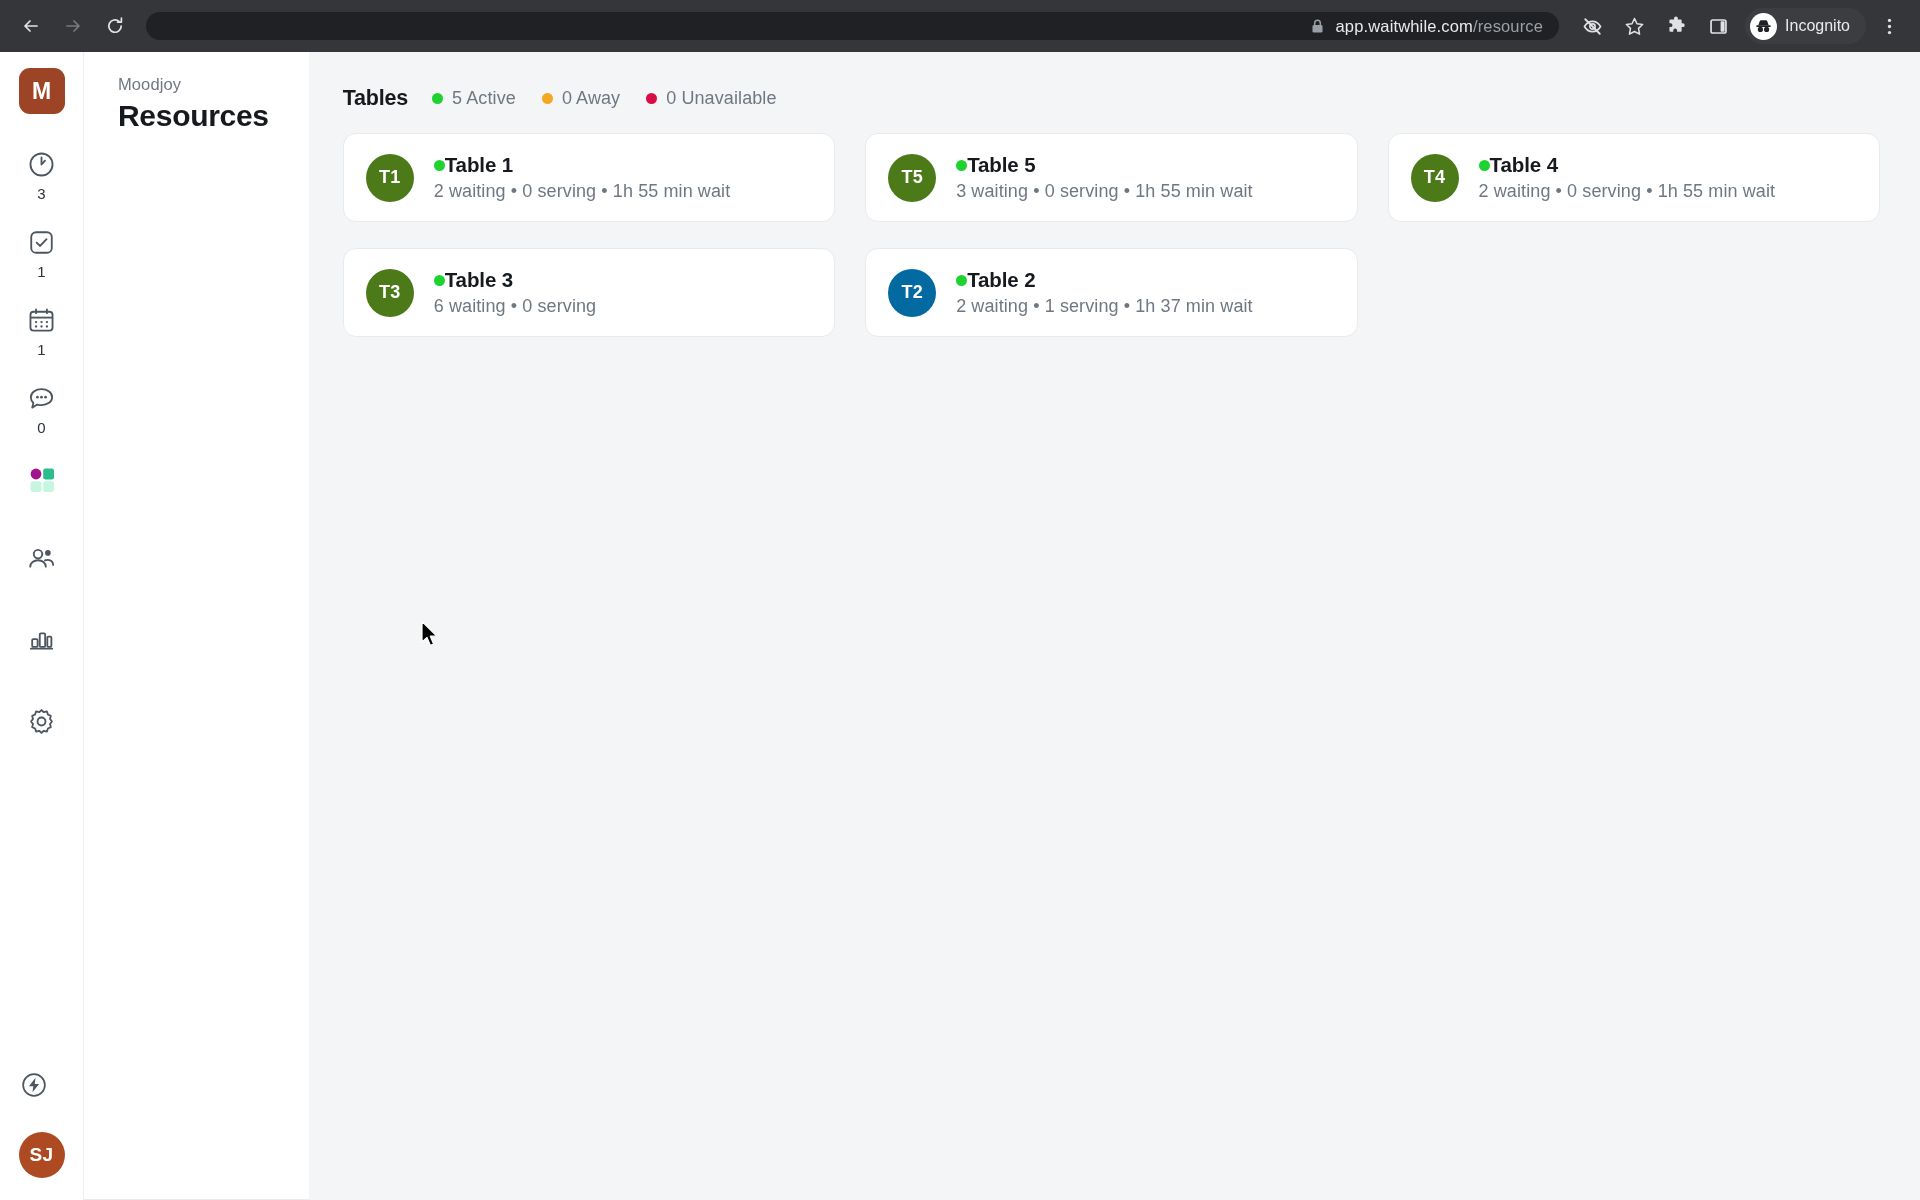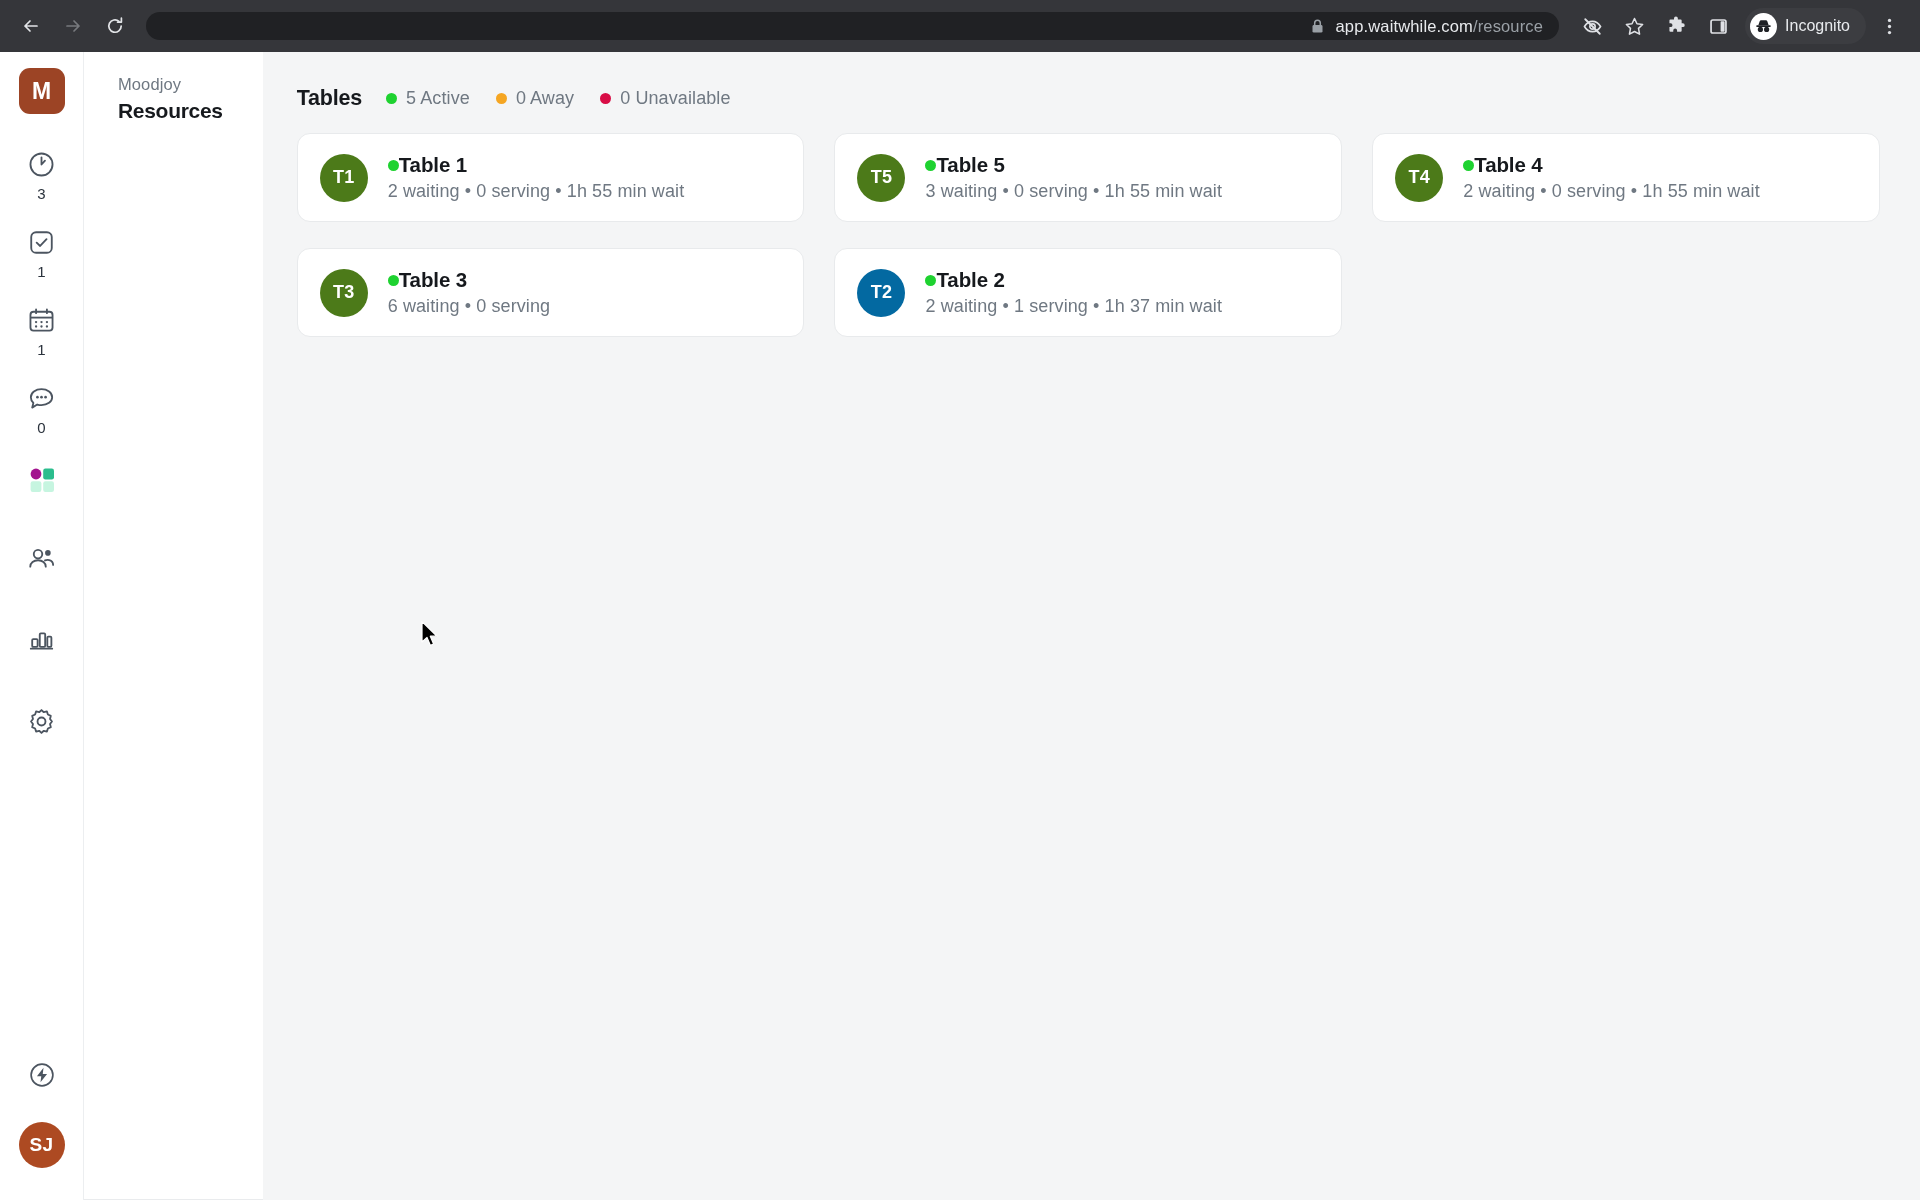--- a/index.html
+++ b/index.html
@@ -73,31 +73,31 @@
     display: flex; align-items: center; justify-content: center; margin-bottom: 26px;
   }
   .nav-item {
     width: 66px; display: flex; flex-direction: column; align-items: center;
     gap: 2px; padding: 9px 0; color: #4c5560; margin-bottom: 8px;
   }
   .nav-item .count { font-size: 15px; color: #2b333d; line-height: 1; }
   .nav-item.plain { padding: 14px 0; margin-bottom: 18px; }
   .res-icon { display: block; }
   .sidebar-spacer { flex: 1; }
-  .nav-bottom { display: flex; flex-direction: column; align-items: center; padding-bottom: 32px; gap: 28px; }
+  .nav-bottom { display: flex; flex-direction: column; padding-bottom: 22px; gap: 28px; }
   .user-avatar {
     width: 46px; height: 46px; border-radius: 50%; background: #ad4a22;
     color: #fff; font-size: 19px; font-weight: 700;
     display: flex; align-items: center; justify-content: center; letter-spacing: .3px;
   }
 
   .content { flex: 1; display: flex; min-width: 0; background: #f4f5f6; }
   .page-header { background: #fff; padding: 20px 40px 22px 34px; border-bottom: 1px solid #e9ebed; flex: 0 0 auto; }
   .breadcrumb { font-size: 16.5px; color: #6f7882; line-height: 1.5; letter-spacing: .1px; }
-  .page-title { font-size: 21px; font-weight: 700; color: #16191d; letter-spacing: -.3px; margin-top: 2px; }
+  .page-title { font-size: 30px; font-weight: 700; color: #16191d; letter-spacing: -.3px; margin-top: 2px; }
 
   .page-body { flex: 1; padding: 34px 40px 0 34px; overflow: hidden; }
 
   .section-head { display: flex; align-items: center; gap: 24px; margin-bottom: 22px; }
   .section-title { font-size: 21.5px; font-weight: 700; color: #16191d; letter-spacing: -.2px; }
   .legend { display: flex; align-items: center; gap: 26px; }
   .legend-item { display: flex; align-items: center; gap: 9px; font-size: 18px; color: #6f7882; letter-spacing: .1px; }
   .sdot { width: 11px; height: 11px; border-radius: 50%; flex: 0 0 11px; }
 
   .cards { display: grid; grid-template-columns: repeat(3, 1fr); gap: 26px 30px; }

